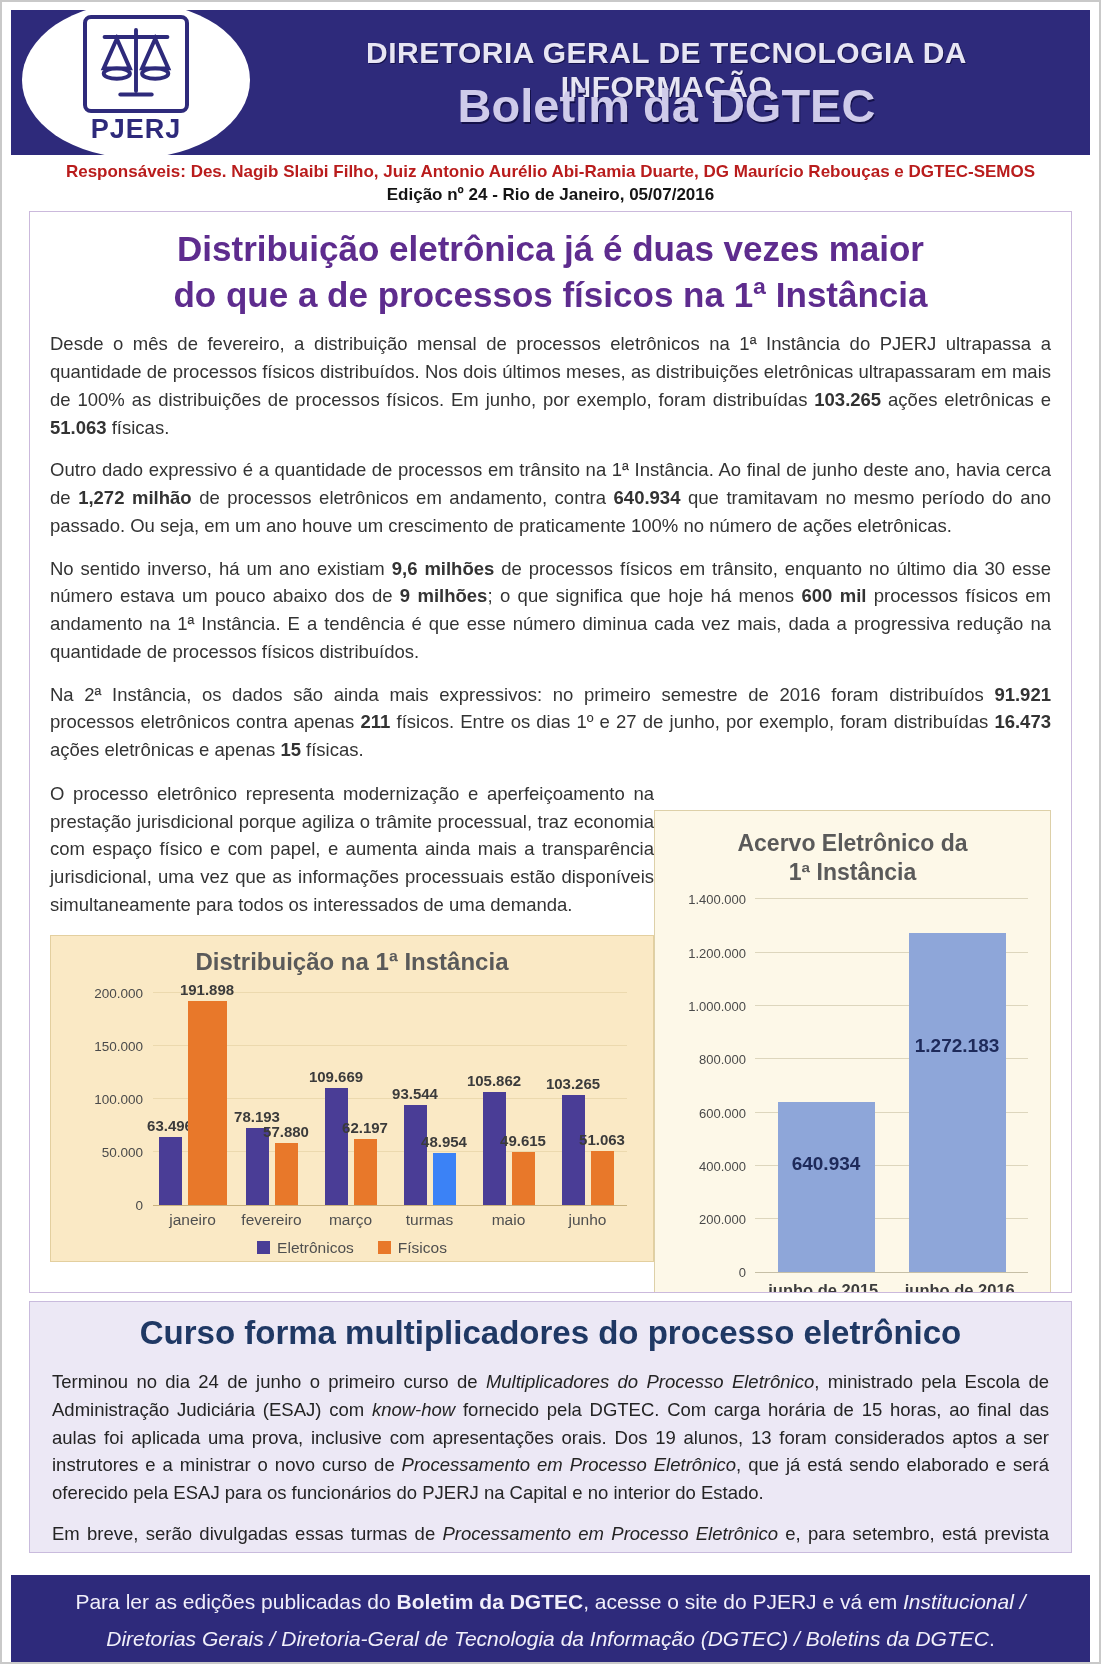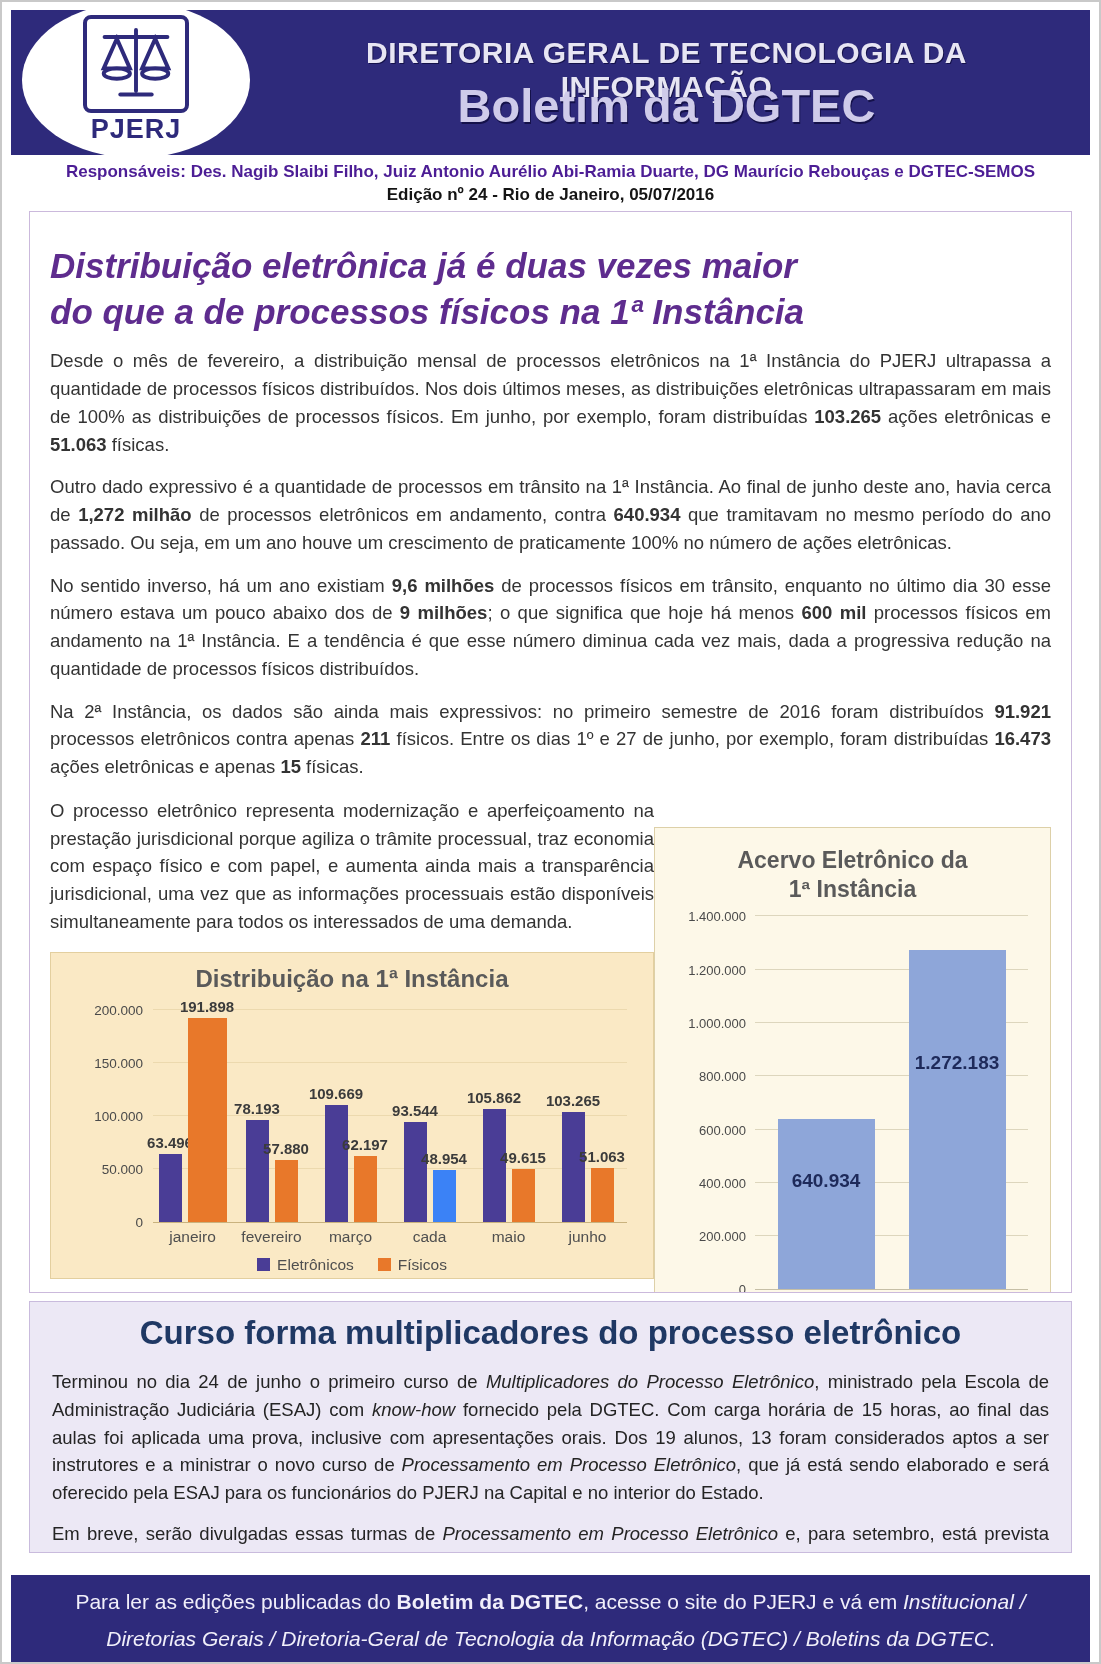--- a/index.html
+++ b/index.html
@@ -16,29 +16,29 @@
   .bulletin-title { position:absolute; left:250px; right:18px; top:68px; text-align:center;
                font-size:47px; font-weight:bold; color:#cfcbea; text-shadow:1px 2px 0 #14114a; }
   .logo-circle { position:absolute; top:0; left:20px; width:228px; height:156px;
                background:#fff; border-radius:50%; z-index:3;
                display:flex; flex-direction:column; align-items:center; justify-content:center; }
   .logo-emblem { width:106px; height:98px; border:4px solid #2e2a7b; border-radius:8px;
                background:#fff; display:flex; align-items:center; justify-content:center; }
   .logo-text { font-weight:bold; color:#2e2a7b; font-size:27px; letter-spacing:1px; margin-top:1px; }
 
   .responsibles { margin-top:6px; text-align:center; font-size:17px; font-weight:bold;
-                  color:#4c1d95; line-height:21px; }
+                  color:#b91c1c; line-height:21px; }
   .edition { margin-top:2px; text-align:center; font-size:17px; font-weight:bold;
              color:#141414; line-height:21px; }
 
   
   .article { margin:6px 27px 0; height:1082px; background:#fff;
              border:1px solid #cbb9dc; padding:8px 20px 0; overflow:hidden; }
-  .article h1 { text-align:left; color:#5e2c8e; font-size:35px; line-height:1.32;
-                margin:23px 0 12px; font-weight:bold;font-style:italic; }
+  .article h1 { text-align:center; color:#5e2c8e; font-size:35px; line-height:1.32;
+                margin:6px 0 12px; font-weight:bold; }
   p.body { font-size:18.5px; line-height:1.5; color:#333; text-align:justify; margin:0 0 15px; }
 
   .two-col { display:flex; margin-top:16px; }
   .col-left { width:604px; }
   .col-right { flex:1; }
 
   
   .chart1 { height:327px; background:#fae9c5; border:1px solid #e3cf9f;
             margin-top:16px; padding:8px 14px 0; }
   .chart1 .chart-title { text-align:center; font-size:24px; font-weight:bold; color:#5a5a5a; margin-top:4px; }
@@ -146,21 +146,21 @@
               <div class="bar-row">
                 <div class="bar-group">
                   <div class="bar" style="height: 67.3058px; background: rgb(74, 61, 150);">
                     <div class="bar-label">63.496</div>
                   </div>
                   <div class="bar" style="height: 203.412px; background: rgb(232, 120, 42); padding-left: 39px;">
                     <div class="bar-label">191.898</div>
                   </div>
                 </div>
                 <div class="bar-group">
-                  <div class="bar" style="height: 102px; background: rgb(74, 61, 150);">
+                  <div class="bar" style="height: 77px; background: rgb(74, 61, 150);">
                     <div class="bar-label">78.193</div>
                   </div>
                   <div class="bar" style="height: 61.3528px; background: rgb(232, 120, 42);">
                     <div class="bar-label">57.880</div>
                   </div>
                 </div>
                 <div class="bar-group">
                   <div class="bar" style="height: 116.249px; background: rgb(74, 61, 150);">
                     <div class="bar-label">109.669</div>
                   </div>
@@ -191,21 +191,21 @@
                   <div class="bar" style="height: 54.1268px; background: rgb(232, 120, 42);">
                     <div class="bar-label">51.063</div>
                   </div>
                 </div>
               </div>
             </div>
           <div class="months" id="months1">
               <div class="month">janeiro</div>
               <div class="month">fevereiro</div>
               <div class="month">março</div>
-              <div class="month">cada</div>
+              <div class="month">turmas</div>
               <div class="month">maio</div>
               <div class="month">junho</div>
             </div>
           <div class="legend" id="legend1">
               <div class="legend-item">
                 <span class="swatch" style="background: rgb(74, 61, 150);"></span>
                 <span>Eletrônicos</span>
               </div>
               <div class="legend-item">
                 <span class="swatch" style="background: rgb(232, 120, 42);"></span>

